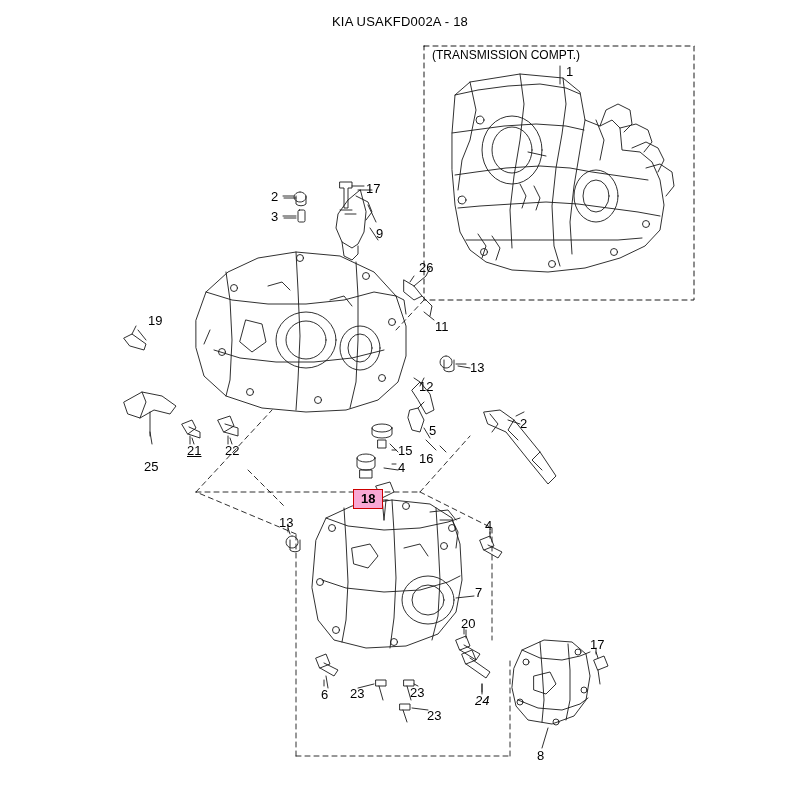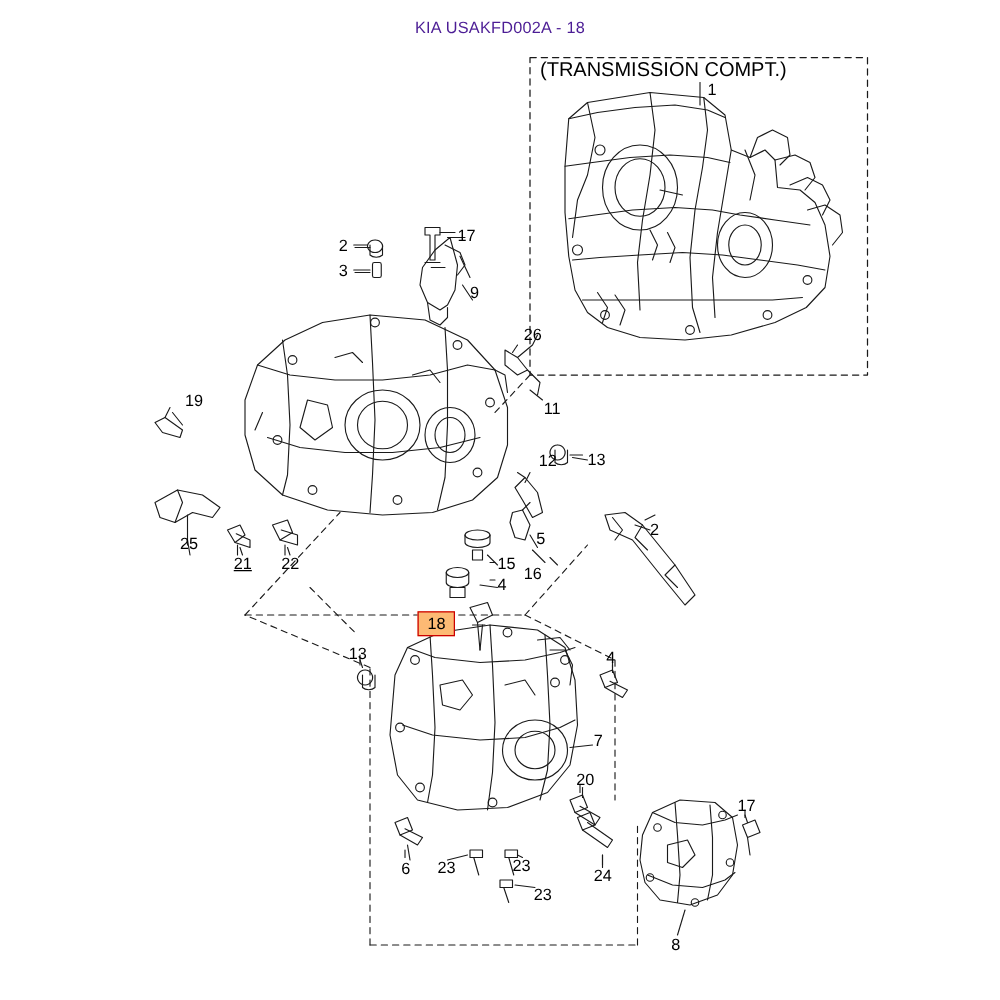--- a/index.html
+++ b/index.html
@@ -21,46 +21,47 @@
     height: 800px;
   }
   #title {
     position: absolute;
     top: 14px;
     left: 0;
     width: 800px;
     text-align: center;
     font-size: 13px;
     letter-spacing: 0.2px;
-    color: #4c1d95;
+    color: #000000;
   }
   svg.art {
     position: absolute;
     top: 0;
     left: 0;
     width: 800px;
     height: 800px;
   }
   .lbl {
     position: absolute;
     font-size: 13px;
     color: #000;
     white-space: nowrap;
     line-height: 1;
   }
   .lbl.hl {
-    background: #fdba74;
+    background: #f9a8d4;
     color: #000;
     padding: 2px 7px 3px 7px;
     border: 1px solid #cc0000;
-    font-weight: normal;
+    font-weight: bold;
+    margin-left: 19px;
   }
   .compt-label {
     position: absolute;
-    font-size: 16px;
+    font-size: 12px;
     color: #000;
     white-space: nowrap;
   }
 </style>
 </head>
 <body>
 
 <div id="diagram-root">
 
   <div id="title">KIA USAKFD002A - 18</div>
@@ -352,38 +353,38 @@
   <div class="compt-label" style="left:432px; top:48px;">(TRANSMISSION COMPT.)</div>
 
   <div class="lbl" style="left:566px; top:65px;">1</div>
   <div class="lbl" style="left:271px; top:190px;">2</div>
   <div class="lbl" style="left:271px; top:210px;">3</div>
   <div class="lbl" style="left:366px; top:182px;">17</div>
   <div class="lbl" style="left:376px; top:227px;">9</div>
   <div class="lbl" style="left:419px; top:261px;">26</div>
   <div class="lbl" style="left:435px; top:320px;">11</div>
   <div class="lbl" style="left:127px; top:314px;margin-left:21px;">19</div>
-  <div class="lbl" style="left:419px; top:362px;margin-left:12px;">12</div>
+  <div class="lbl" style="left:419px; top:380px;">12</div>
   <div class="lbl" style="left:470px; top:361px;">13</div>
   <div class="lbl" style="left:520px; top:417px;">2</div>
   <div class="lbl" style="left:429px; top:424px;">5</div>
   <div class="lbl" style="left:398px; top:444px;">15</div>
   <div class="lbl" style="left:419px; top:452px;">16</div>
   <div class="lbl" style="left:398px; top:461px;">4</div>
-  <div class="lbl" style="left:144px; top:428px;text-align:right;">25</div>
+  <div class="lbl" style="left:144px; top:460px;text-align:right;">25</div>
   <div class="lbl" style="left:187px; top:444px;text-decoration:underline;">21</div>
   <div class="lbl" style="left:225px; top:444px;">22</div>
 
   <div class="lbl hl" style="left:334px; top:489px;">18</div>
 
   <div class="lbl" style="left:279px; top:516px;">13</div>
   <div class="lbl" style="left:485px; top:519px;">4</div>
   <div class="lbl" style="left:475px; top:586px;">7</div>
   <div class="lbl" style="left:461px; top:617px;">20</div>
   <div class="lbl" style="left:590px; top:638px;">17</div>
   <div class="lbl" style="left:321px; top:688px;">6</div>
   <div class="lbl" style="left:350px; top:687px;">23</div>
   <div class="lbl" style="left:410px; top:686px;">23</div>
   <div class="lbl" style="left:427px; top:709px;">23</div>
-  <div class="lbl" style="left:475px; top:694px;">24</div>
+  <div class="lbl" style="left:475px; top:694px;font-style:italic;">24</div>
   <div class="lbl" style="left:537px; top:749px;">8</div>
 
 </div>
 
 </body></html>

